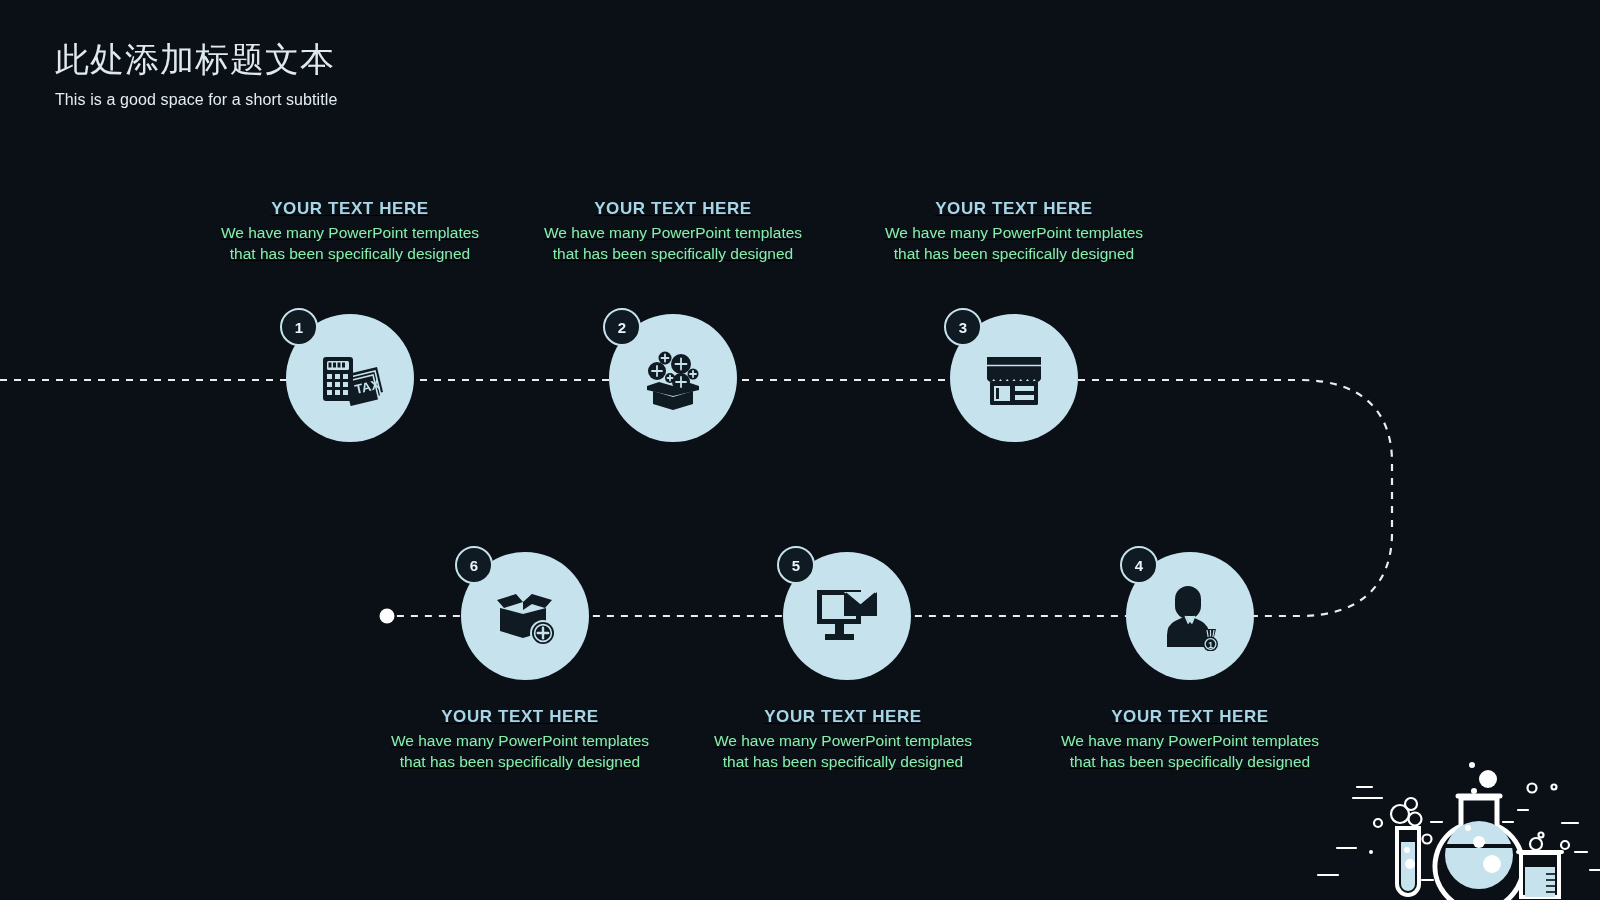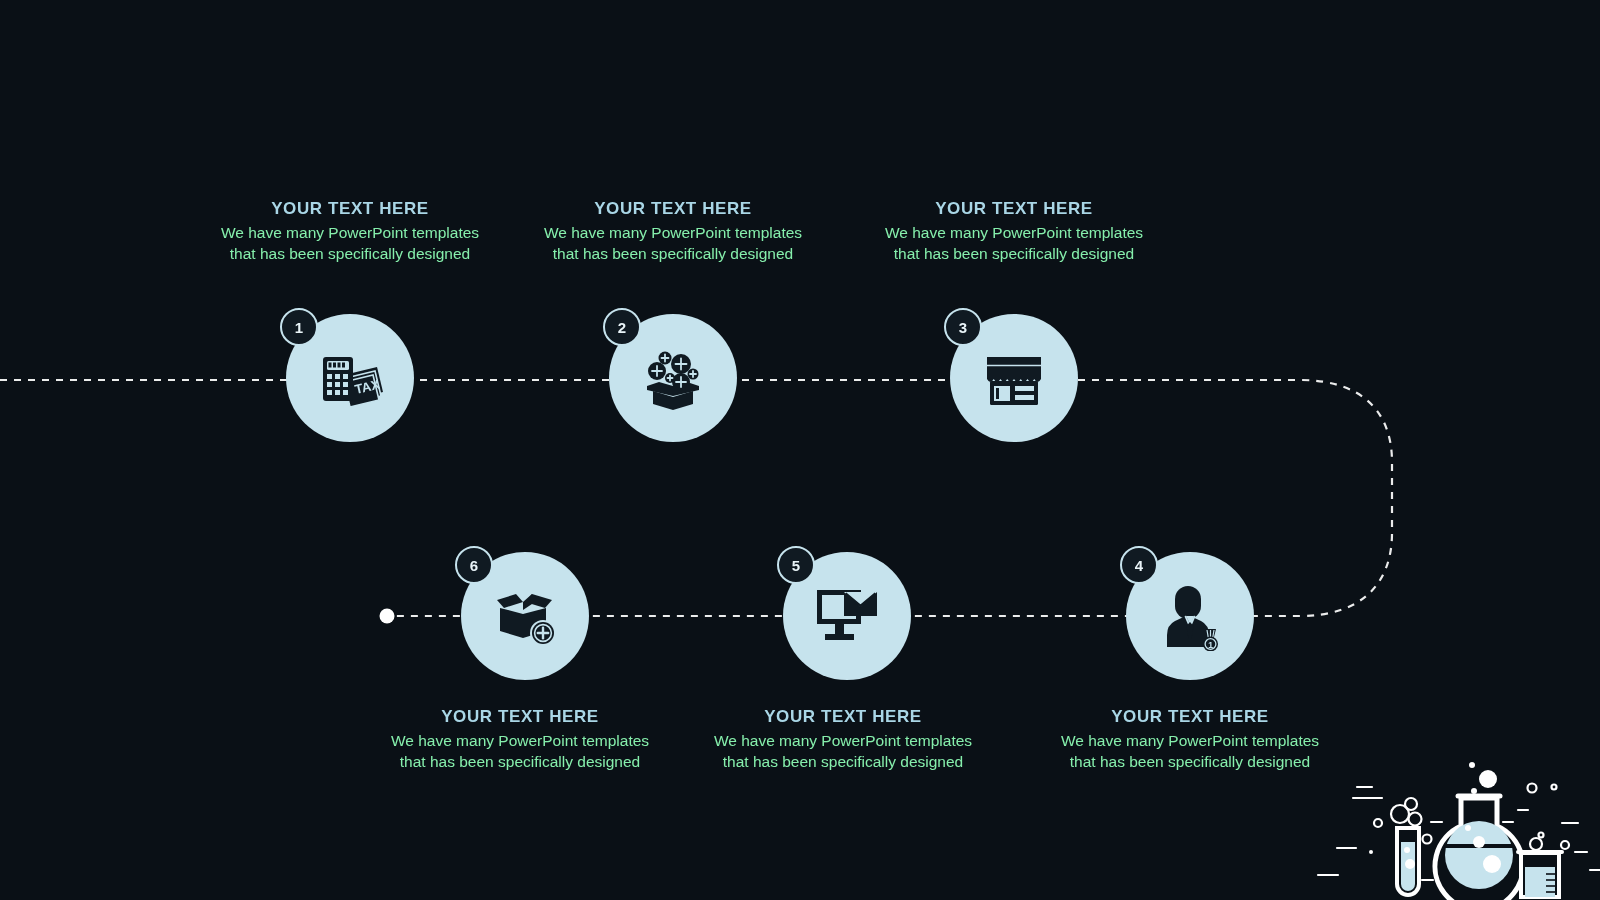--- a/index.html
+++ b/index.html
@@ -90,20 +90,21 @@
     justify-content: center;
     box-sizing: border-box;
     z-index: 3;
   }
 
   
   .caption {
     position: absolute;
     width: 260px;
     text-align: center;
+    text-decoration: underline;
   }
   .caption-title {
     font-size: 17px;
     font-weight: 700;
     color: #a9d6e6;
     letter-spacing: 0.6px;
     margin: 0 0 4px 0;
   }
   .caption-body {
     font-size: 15.5px;
@@ -121,20 +122,22 @@
     width: 300px;
     height: 170px;
   }
 </style>
 </head>
 <body>
 
 <div id="slide">
 
   <div id="header">
+    <h1 id="slide-title">此处添加标题文本</h1>
+    <p id="slide-subtitle">This is a good space for a short subtitle</p>
   </div>
 
   <svg id="connector" viewBox="0 0 1600 900" xmlns="http://www.w3.org/2000/svg">
 
     <path d="M 0 380 L 1300 380
              C 1360 380 1392 410 1392 462
              L 1392 533
              C 1392 585 1360 616 1300 616
              L 387 616" fill="none" stroke="#ffffff" stroke-width="2.2" stroke-dasharray="7 7" stroke-linecap="butt" opacity="0.92"></path>
     <circle cx="387" cy="616" r="7.5" fill="#ffffff"></circle>

